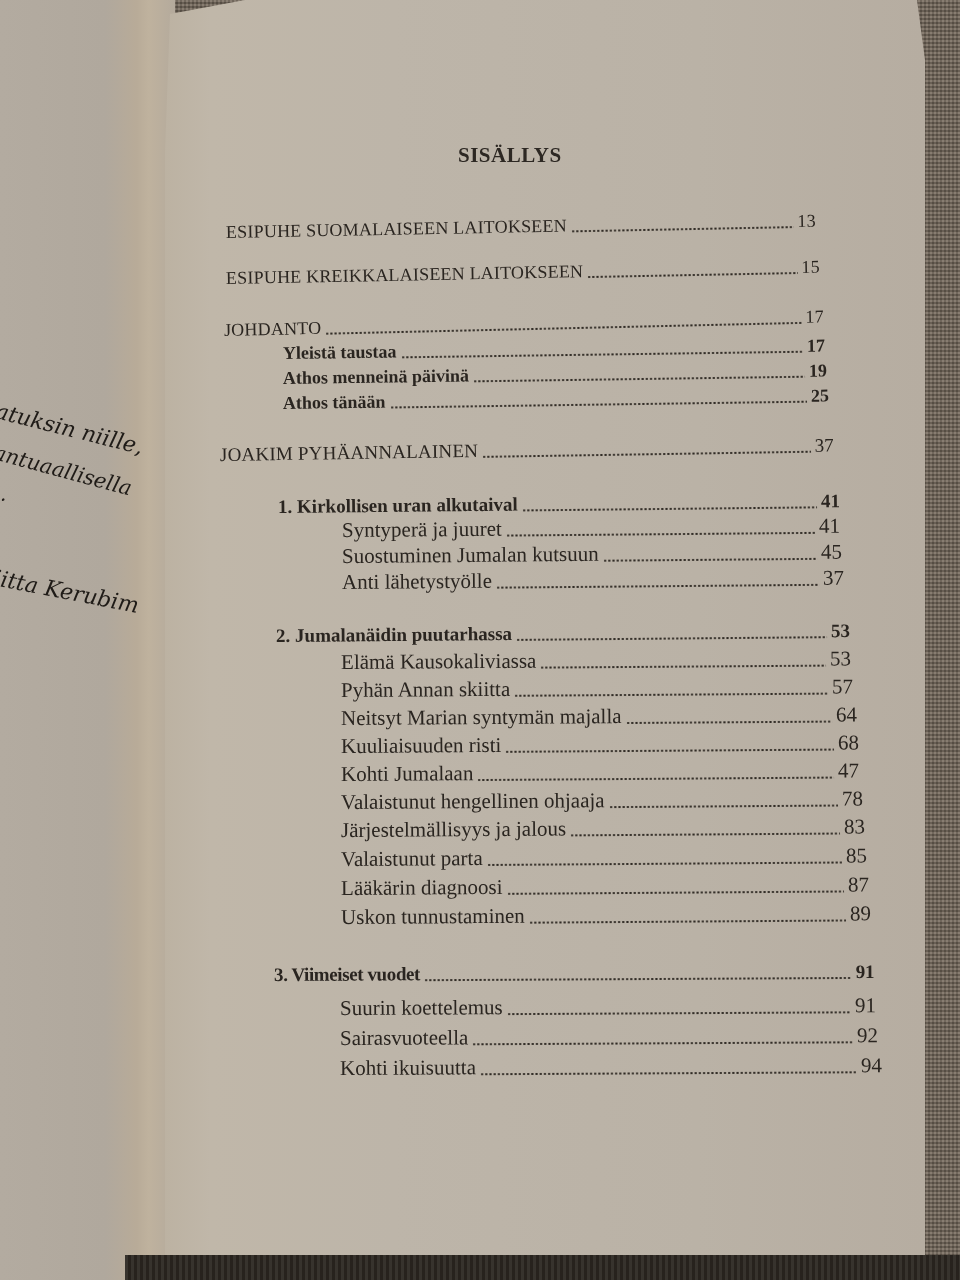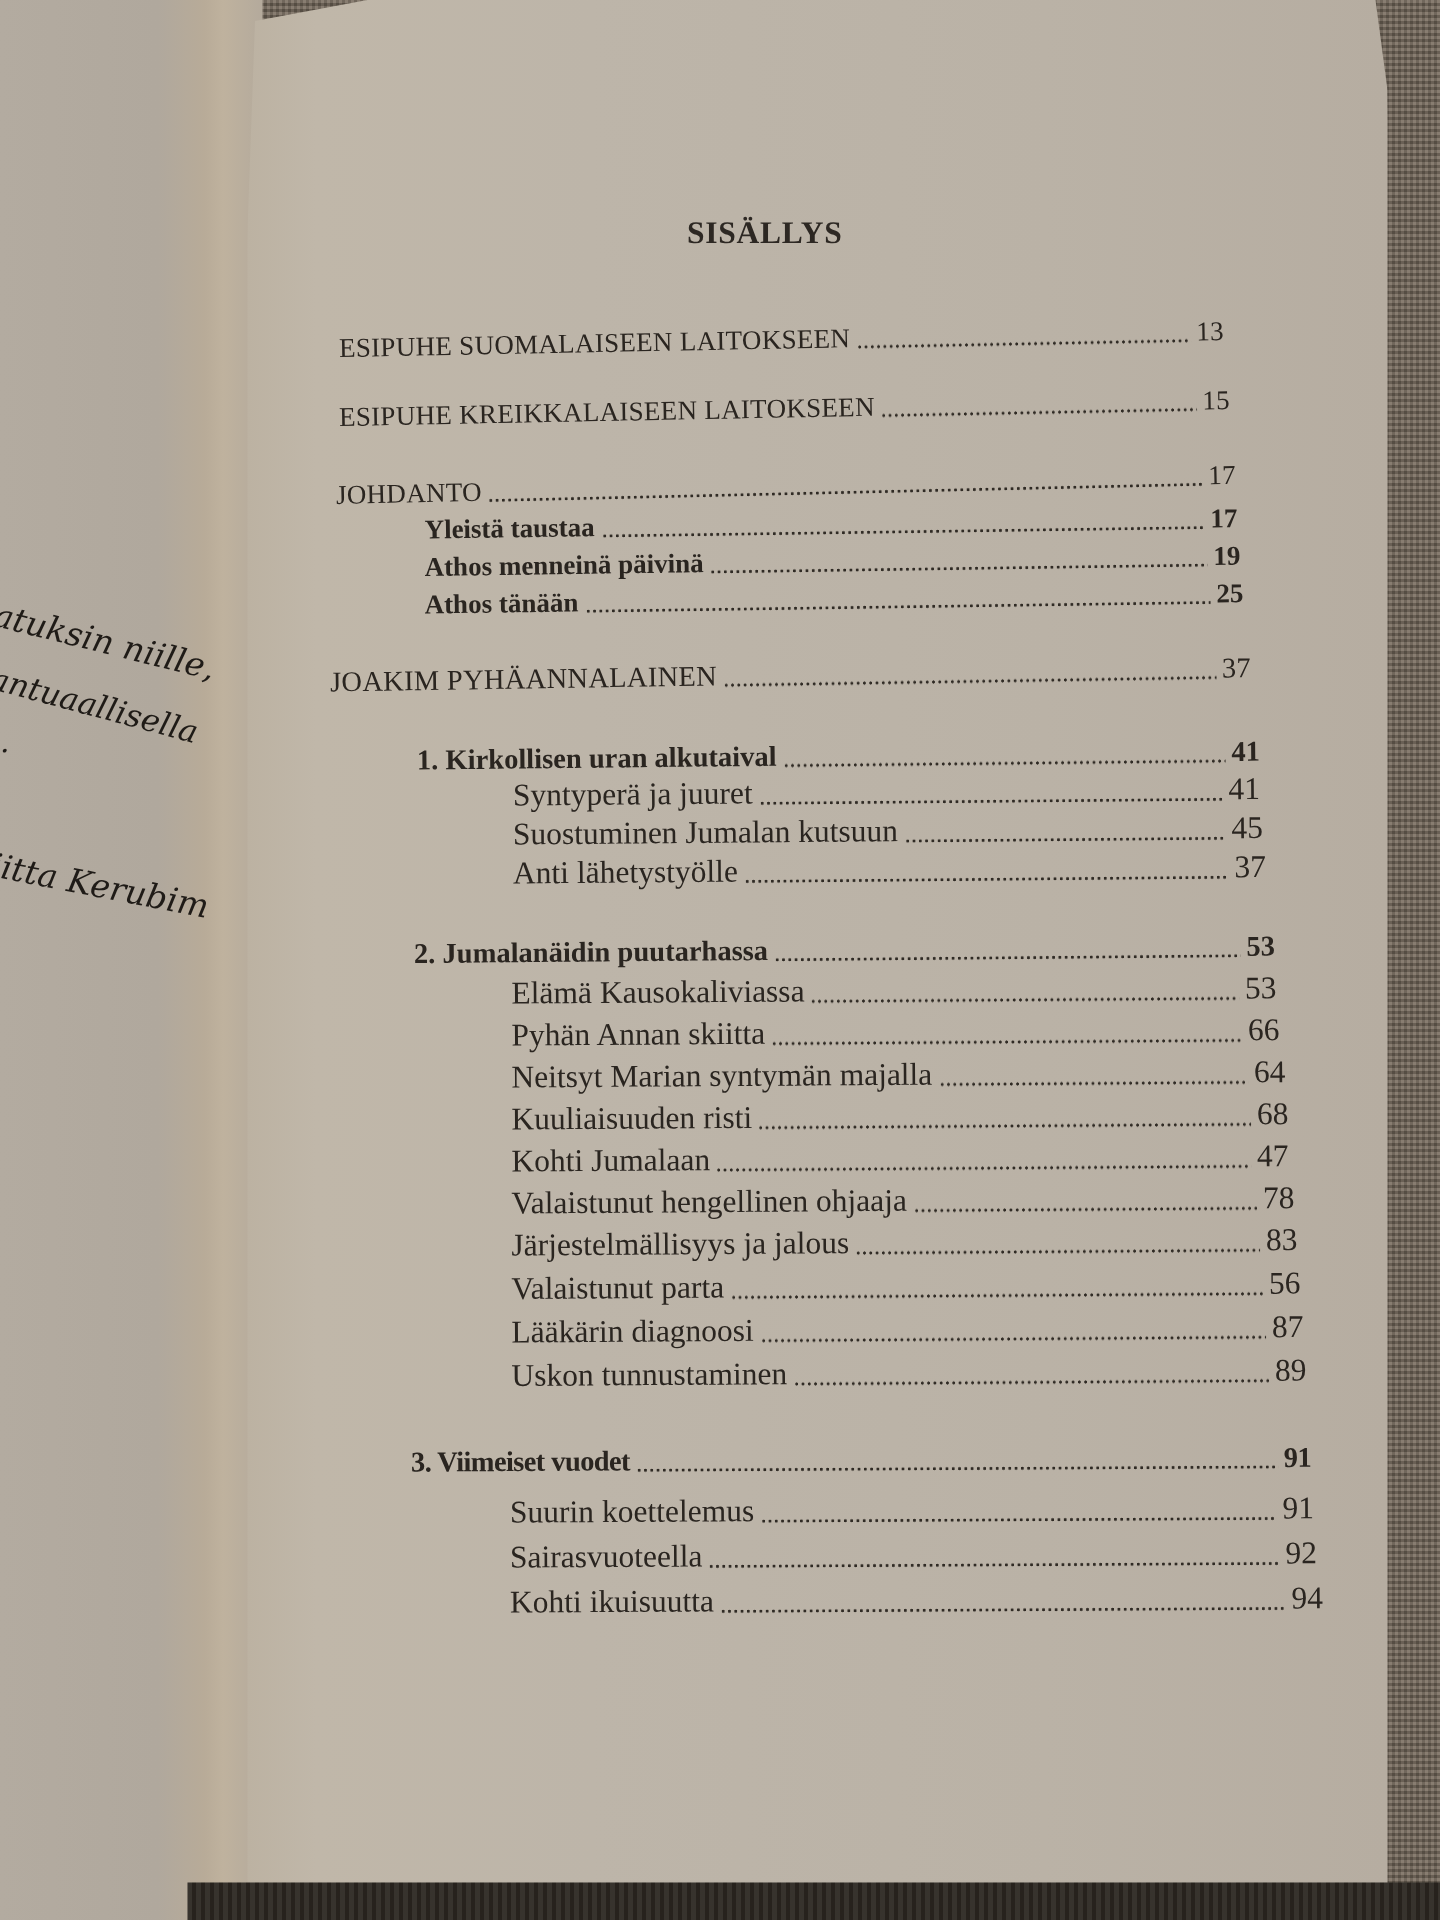--- a/index.html
+++ b/index.html
@@ -186,21 +186,21 @@
       <span class="page">53</span>
     </div>
     <div class="row sub" style="left:341px; top:648px; width:510px; transform: rotate(-0.4deg); transform-origin:left center;">
       <span class="label">Elämä Kausokaliviassa</span>
       <span class="dots"></span>
       <span class="page">53</span>
     </div>
     <div class="row sub" style="left:341px; top:676px; width:512px; transform: rotate(-0.4deg); transform-origin:left center;">
       <span class="label">Pyhän Annan skiitta</span>
       <span class="dots"></span>
-      <span class="page">66</span>
+      <span class="page">57</span>
     </div>
     <div class="row sub" style="left:341px; top:704px; width:516px; transform: rotate(-0.4deg); transform-origin:left center;">
       <span class="label">Neitsyt Marian syntymän majalla</span>
       <span class="dots"></span>
       <span class="page">64</span>
     </div>
     <div class="row sub" style="left:341px; top:732px; width:518px; transform: rotate(-0.4deg); transform-origin:left center;">
       <span class="label">Kuuliaisuuden risti</span>
       <span class="dots"></span>
       <span class="page">68</span>
@@ -216,21 +216,21 @@
       <span class="page">78</span>
     </div>
     <div class="row sub" style="left:341px; top:816px; width:524px; transform: rotate(-0.4deg); transform-origin:left center;">
       <span class="label">Järjestelmällisyys ja jalous</span>
       <span class="dots"></span>
       <span class="page">83</span>
     </div>
     <div class="row sub" style="left:341px; top:845px; width:526px; transform: rotate(-0.4deg); transform-origin:left center;">
       <span class="label">Valaistunut parta</span>
       <span class="dots"></span>
-      <span class="page">56</span>
+      <span class="page">85</span>
     </div>
     <div class="row sub" style="left:341px; top:874px; width:528px; transform: rotate(-0.4deg); transform-origin:left center;">
       <span class="label">Lääkärin diagnoosi</span>
       <span class="dots"></span>
       <span class="page">87</span>
     </div>
     <div class="row sub" style="left:341px; top:903px; width:530px; transform: rotate(-0.4deg); transform-origin:left center;">
       <span class="label">Uskon tunnustaminen</span>
       <span class="dots"></span>
       <span class="page">89</span>

